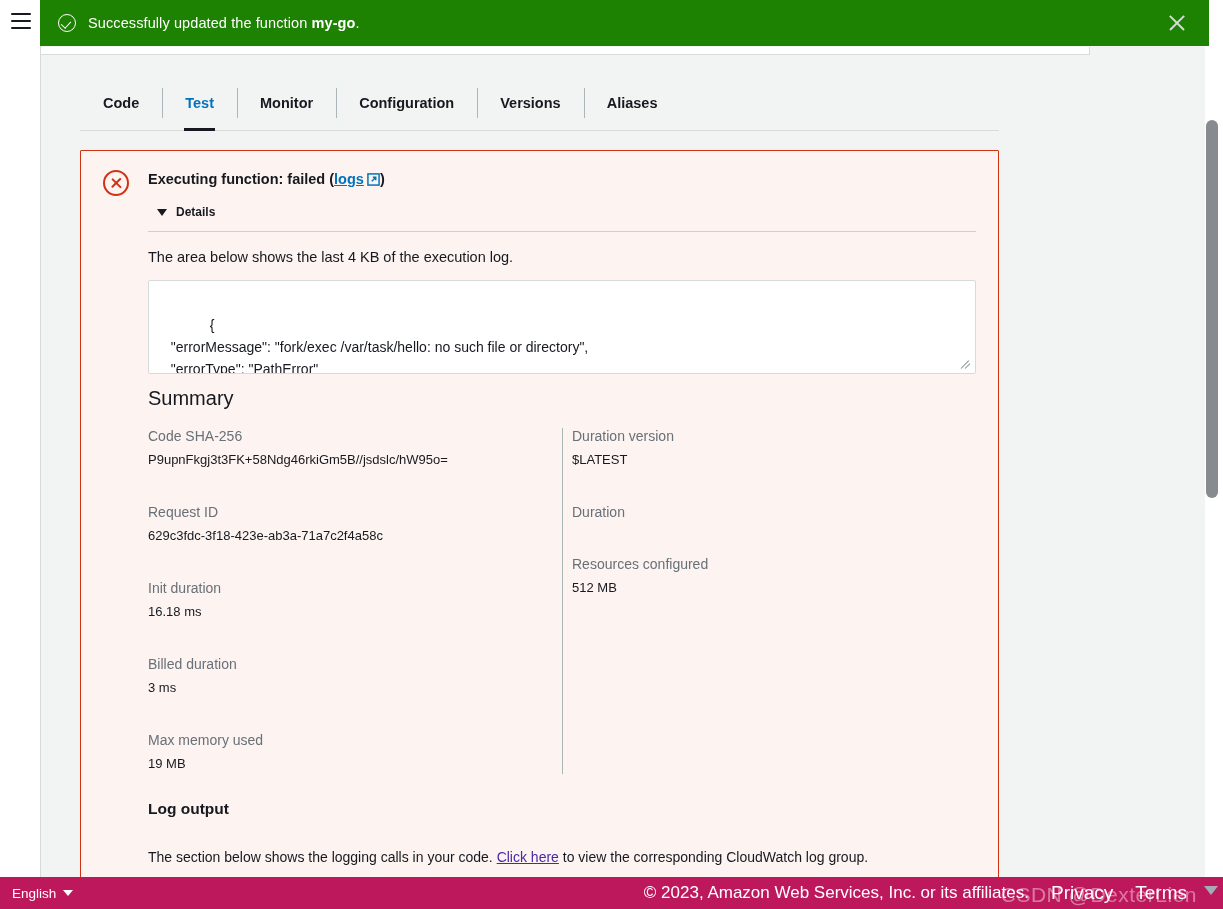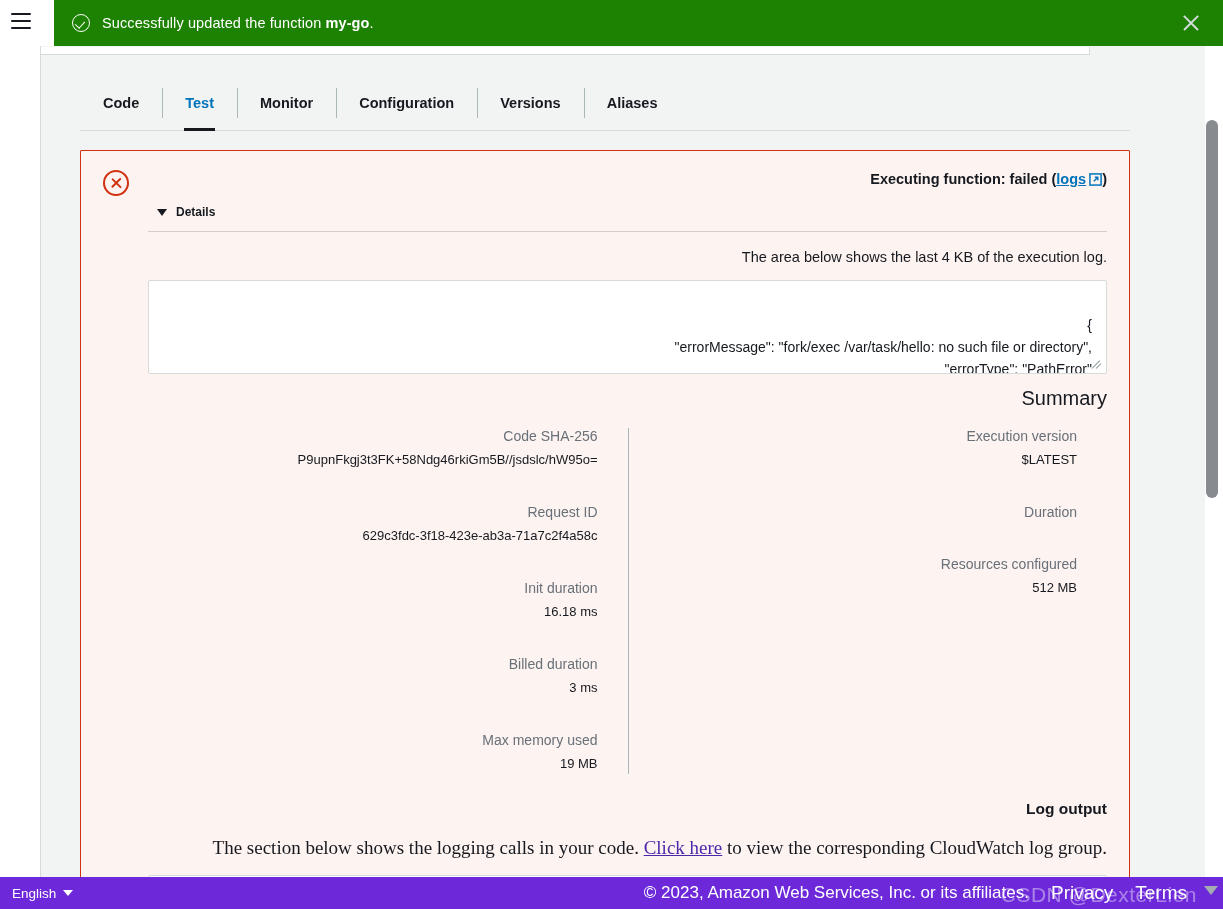--- a/index.html
+++ b/index.html
@@ -55,21 +55,21 @@
     font-weight: bold;
     line-height: 19px;
     text-align: center;
     cursor: pointer;
     background: #ffffff;
   }
 
   
   .flash {
     position: absolute;
-    left: 54px; top: 0;
+    left: 40px; top: 0;
     width: 1169px; height: 46px;
     background: #1d8102;
     color: #ffffff;
     display: flex;
     align-items: center;
     z-index: 40;
   }
   .flash-check {
     margin-left: 18px;
     width: 18px; height: 18px;
@@ -128,23 +128,22 @@
     background: #ffffff;
     border: 1px solid #d5dbdb;
     border-top: none;
     z-index: 5;
   }
 
   
   .content {
     position: absolute;
     left: 80px; top: 46px;
-    width: 1050px;
+    width: 919px;
     height: 840px;
-    text-align: right;
   }
 
   
   .tabs {
     position: relative;
     height: 55px;
     margin-top: 30px;
     border-bottom: 1px solid #d5dbdb;
     display: flex;
     align-items: stretch;
@@ -339,24 +338,23 @@
   }
   .fvalue {
     margin-top: 4px;
     font-size: 13px;
     color: #16191f;
     line-height: 20px;
   }
 
   
   .logintro {
-    margin-top: 19px;
-    font-size: 19px;
-    color: #16191f;
-    font-family: Liberation Serif, serif;
+    margin-top: 31px;
+    font-size: 14px;
+    color: #16191f;
   }
   .link-visited {
     color: #4d27aa;
     text-decoration: underline;
     cursor: pointer;
   }
   .logbox {
     margin-top: 16px;
     background: #ffffff;
     border: 1px solid #d5dbdb;
@@ -387,21 +385,21 @@
     border-radius: 6px;
     cursor: pointer;
   }
 
   
   .footer {
     position: absolute;
     left: 0; bottom: 0;
     width: 1223px;
     height: 32px;
-    background: #6d28d9;
+    background: #be185d;
     color: #ffffff;
     font-size: 13px;
     display: flex;
     align-items: center;
     z-index: 60;
   }
   .lang {
     margin-left: 12px;
     display: flex;
     align-items: center;
@@ -554,21 +552,21 @@
                 <div class="fvalue">3 ms</div>
               </div>
               <div class="field">
                 <div class="flabel">Max memory used</div>
                 <div class="fvalue">19 MB</div>
               </div>
             </div>
 
             <div class="sum-col right">
               <div class="field">
-                <div class="flabel">Execution version</div>
+                <div class="flabel">Duration version</div>
                 <div class="fvalue">$LATEST</div>
               </div>
               <div class="field">
                 <div class="flabel">Duration</div>
               </div>
               <div class="field">
                 <div class="flabel">Resources configured</div>
                 <div class="fvalue">512 MB</div>
               </div>
             </div>

